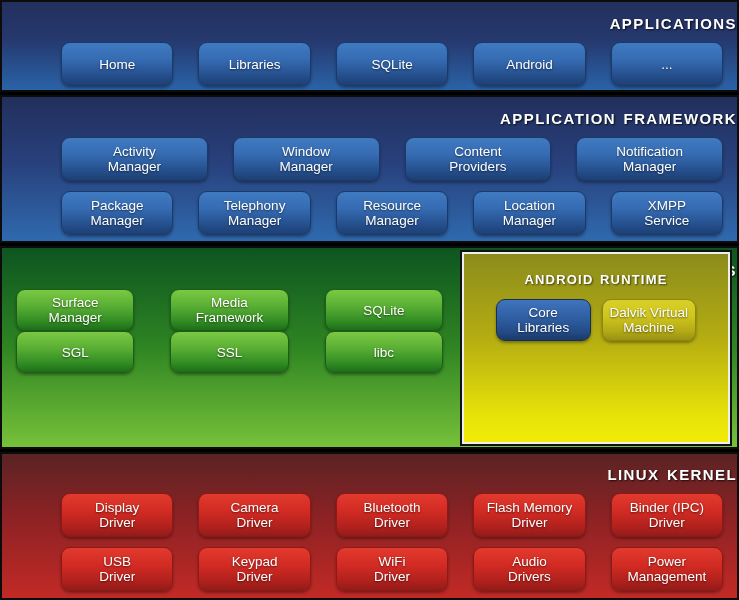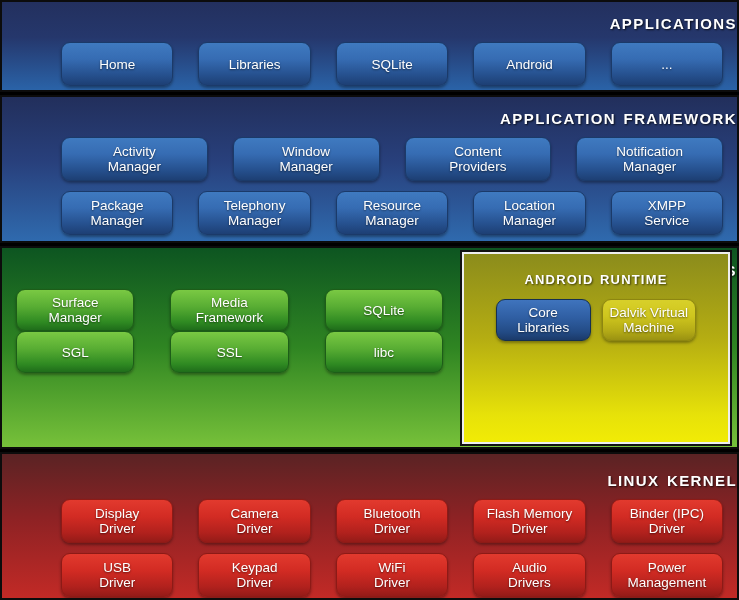--- a/index.html
+++ b/index.html
@@ -57,21 +57,21 @@
     letter-spacing: 1.4px;
     font-variant: small-caps;
     text-transform: lowercase;
     font-size: 22px;
     line-height: 1;
     padding-top: 9px;
     text-shadow: 1px 1px 2px rgba(0,0,0,0.75);
     user-select: none;
   }
   .layer-libs .layer-title { padding-top: 10px; }
-  .layer-kernel .layer-title { padding-top: 14px; }
+  .layer-kernel .layer-title { padding-top: 8px; }
 
   
   .rows {
     padding: 9px 14px 0 14px;
     display: flex;
     flex-direction: column;
     gap: 10px;
     margin-left: 45px;
   }
   .row {

